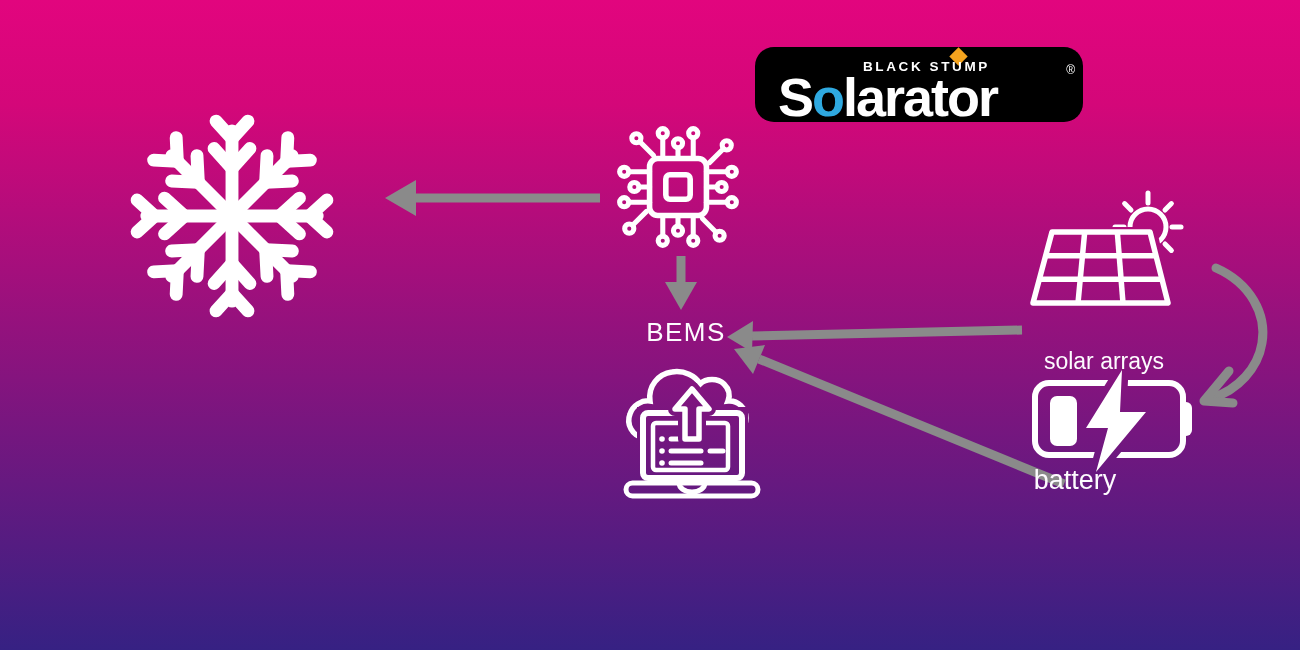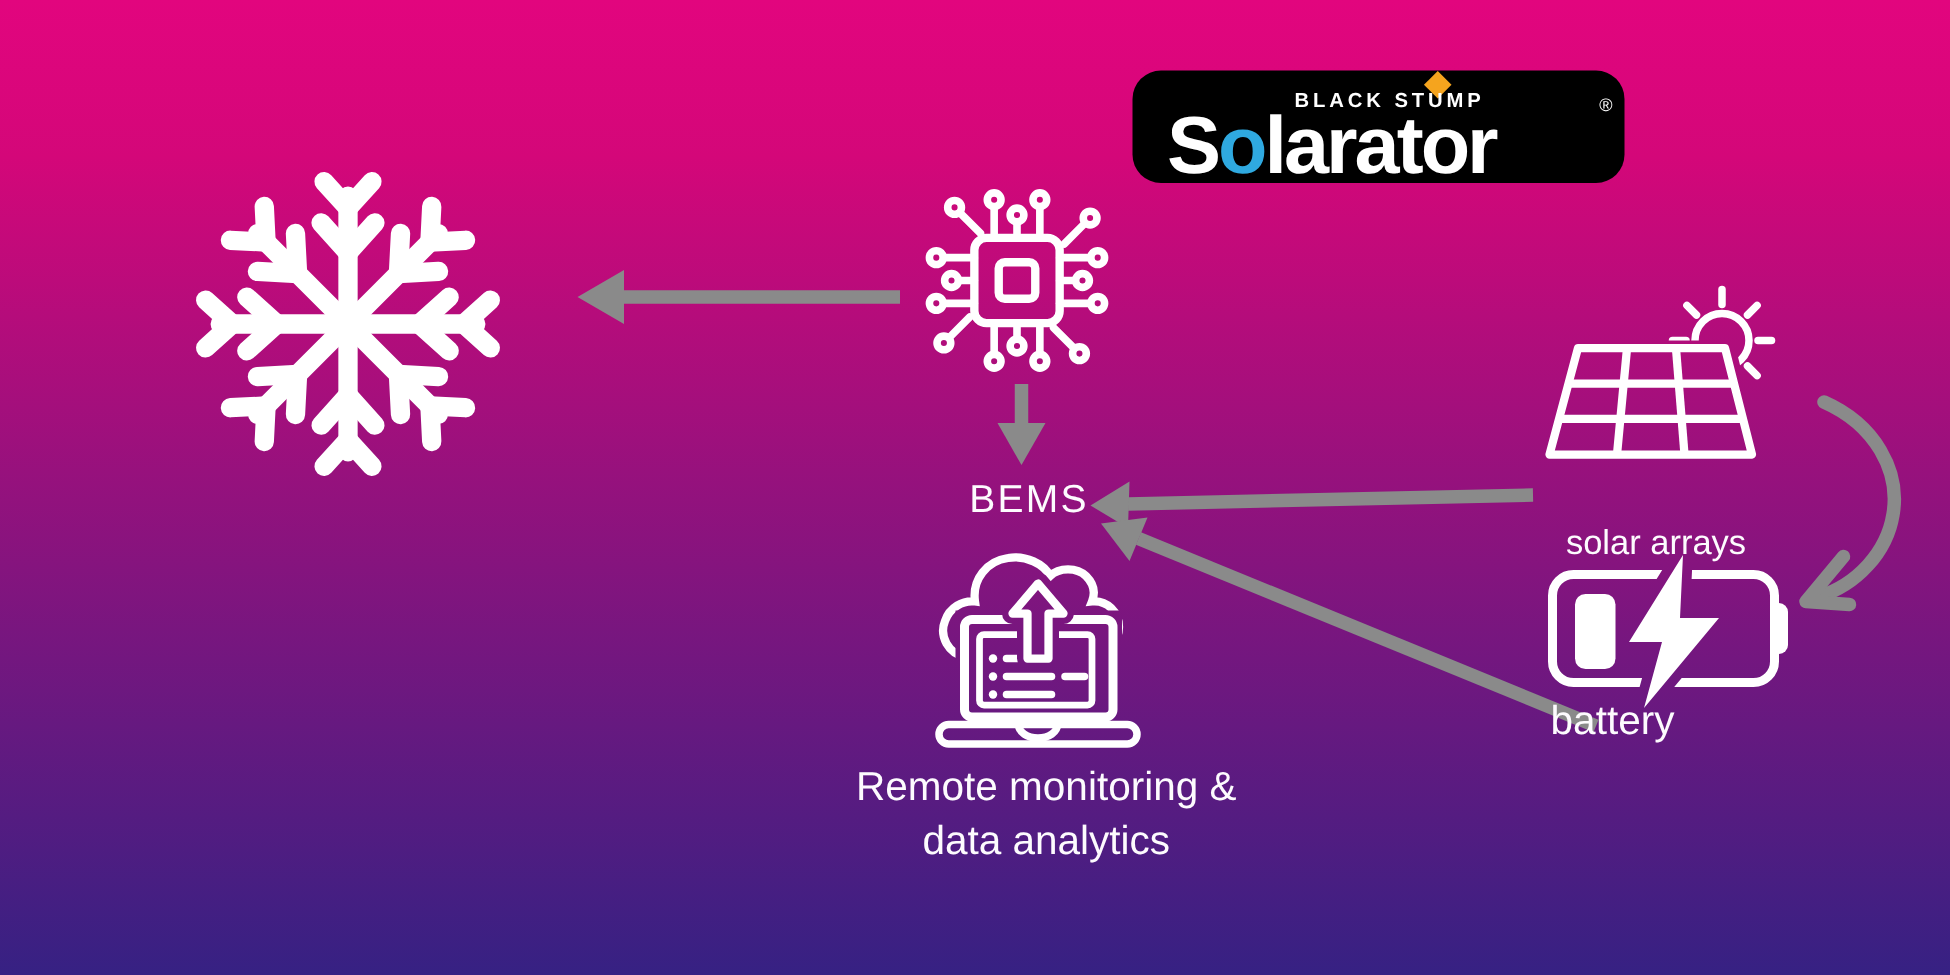--- a/index.html
+++ b/index.html
@@ -139,24 +139,20 @@
           <circle cx="40" cy="101" r="2.8"></circle>
       </g>
     </g>
     <use href="#upArrow" fill="none" stroke="#fff" stroke-width="5.5" stroke-linejoin="round"></use>
     <g fill="none" stroke="#fff" stroke-width="5">
       <rect x="4" y="121" width="132" height="13" rx="6.5"></rect>
       <path d="M 57,121 a 13,9 0 0 0 26,0"></path>
     </g>
   </svg>
 
-  <div class="abs lbl monitoring">
-    <span class="line">Remote monitoring &amp;</span>
-    <span class="line">data analytics</span>
-  </div>
 
 
   <svg class="abs" style="left:1023px;top:183px;" width="162" height="130" viewBox="0 0 162 130">
     <defs>
       <mask id="mSun">
         <rect width="162" height="130" fill="#fff"></rect>
         <polygon points="24,44 133,44 153,126 3,126" fill="#000"></polygon>
       </mask>
     </defs>
     <g mask="url(#mSun)" stroke="#fff" fill="none" stroke-width="5" stroke-linecap="round">

